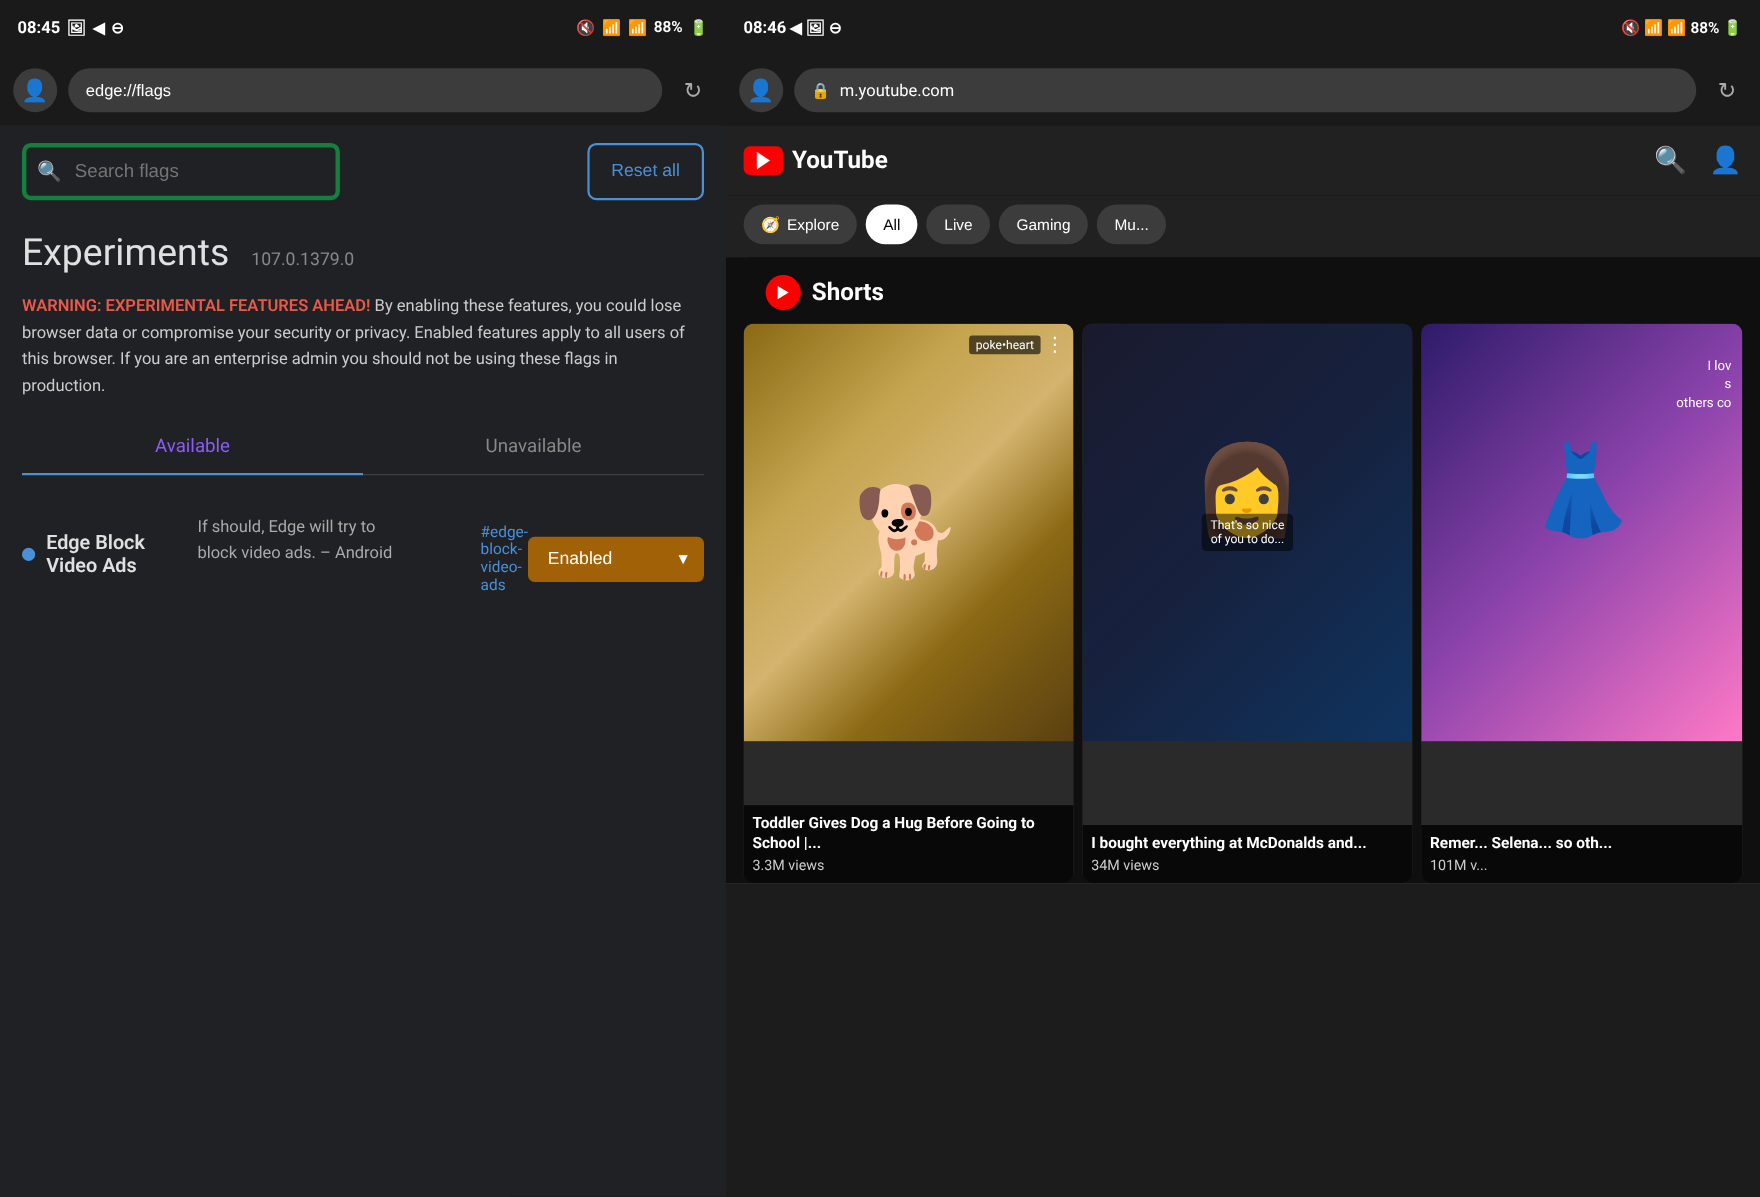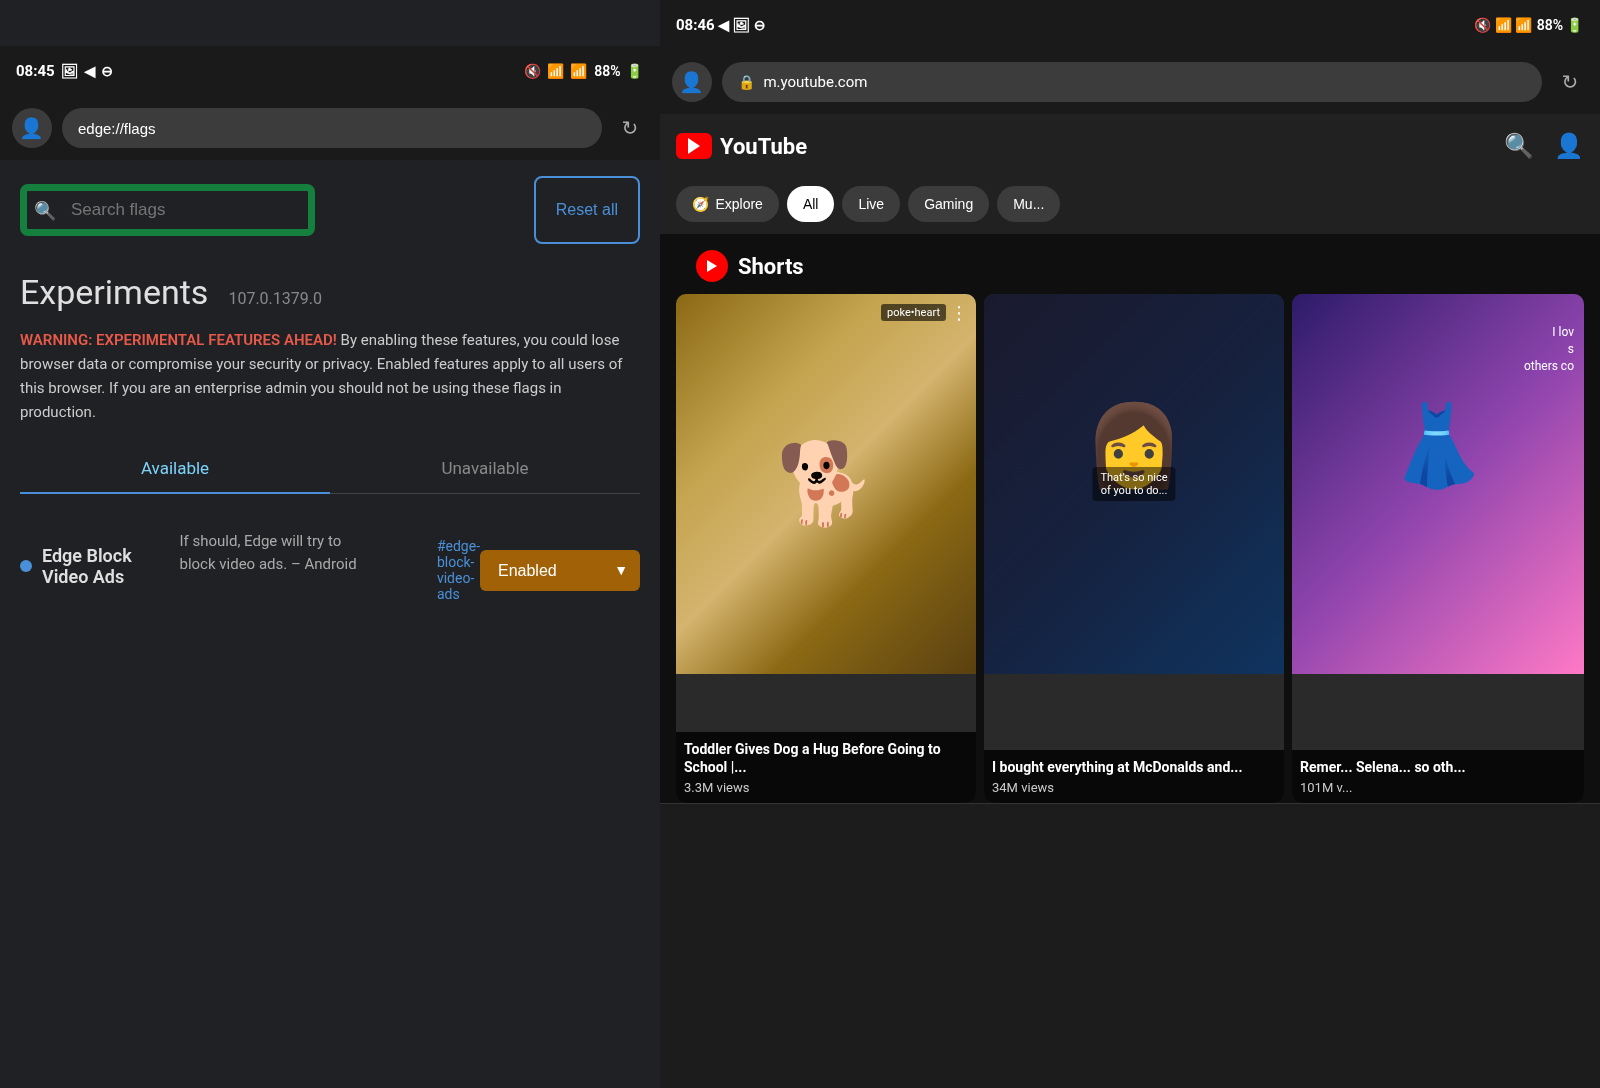--- a/index.html
+++ b/index.html
@@ -37,21 +37,20 @@
     .status-bar {
       height: 50px;
       background: #1a1a1a;
       display: flex;
       align-items: center;
       justify-content: space-between;
       padding: 0 16px;
       color: #ffffff;
       font-size: 14px;
       font-weight: 600;
-      margin-top: 46px;
     }
 
     .status-bar .left-group {
       display: flex;
       align-items: center;
       gap: 6px;
     }
 
     .status-bar .right-group {
       display: flex;
@@ -114,21 +113,21 @@
       padding: 16px 20px 12px 20px;
       display: flex;
       gap: 12px;
       align-items: center;
     }
 
     .search-flags-input {
       flex: 1;
       height: 52px;
       background: transparent;
-      border: 7px solid #15803d;
+      border: 4px solid #15803d;
       border-radius: 8px;
       color: #888888;
       font-size: 17px;
       padding: 0 16px 0 44px;
       outline: none;
       position: relative;
     }
 
     .search-flags-wrapper {
       flex: 1;
@@ -138,21 +137,21 @@
     .search-flags-icon {
       position: absolute;
       left: 14px;
       top: 50%;
       transform: translateY(-50%);
       color: #888888;
       font-size: 18px;
     }
 
     .reset-all-btn {
-      height: 68px;
+      height: 52px;
       padding: 0 20px;
       background: transparent;
       border: 2px solid #4a90d9;
       border-radius: 8px;
       color: #4a90d9;
       font-size: 16px;
       cursor: pointer;
       white-space: nowrap;
     }
 
@@ -202,21 +201,21 @@
       text-align: center;
       padding: 14px 0;
       font-size: 17px;
       cursor: pointer;
       color: #888888;
       border-bottom: 2px solid transparent;
       margin-bottom: -1px;
     }
 
     .tab.active {
-      color: #7dd3fc;
+      color: #8b5cf6;
       border-bottom: 2px solid #4a90d9;
     }
 
     
     .flags-list {
       padding: 20px 20px;
     }
 
     .flag-item {
       display: flex;

